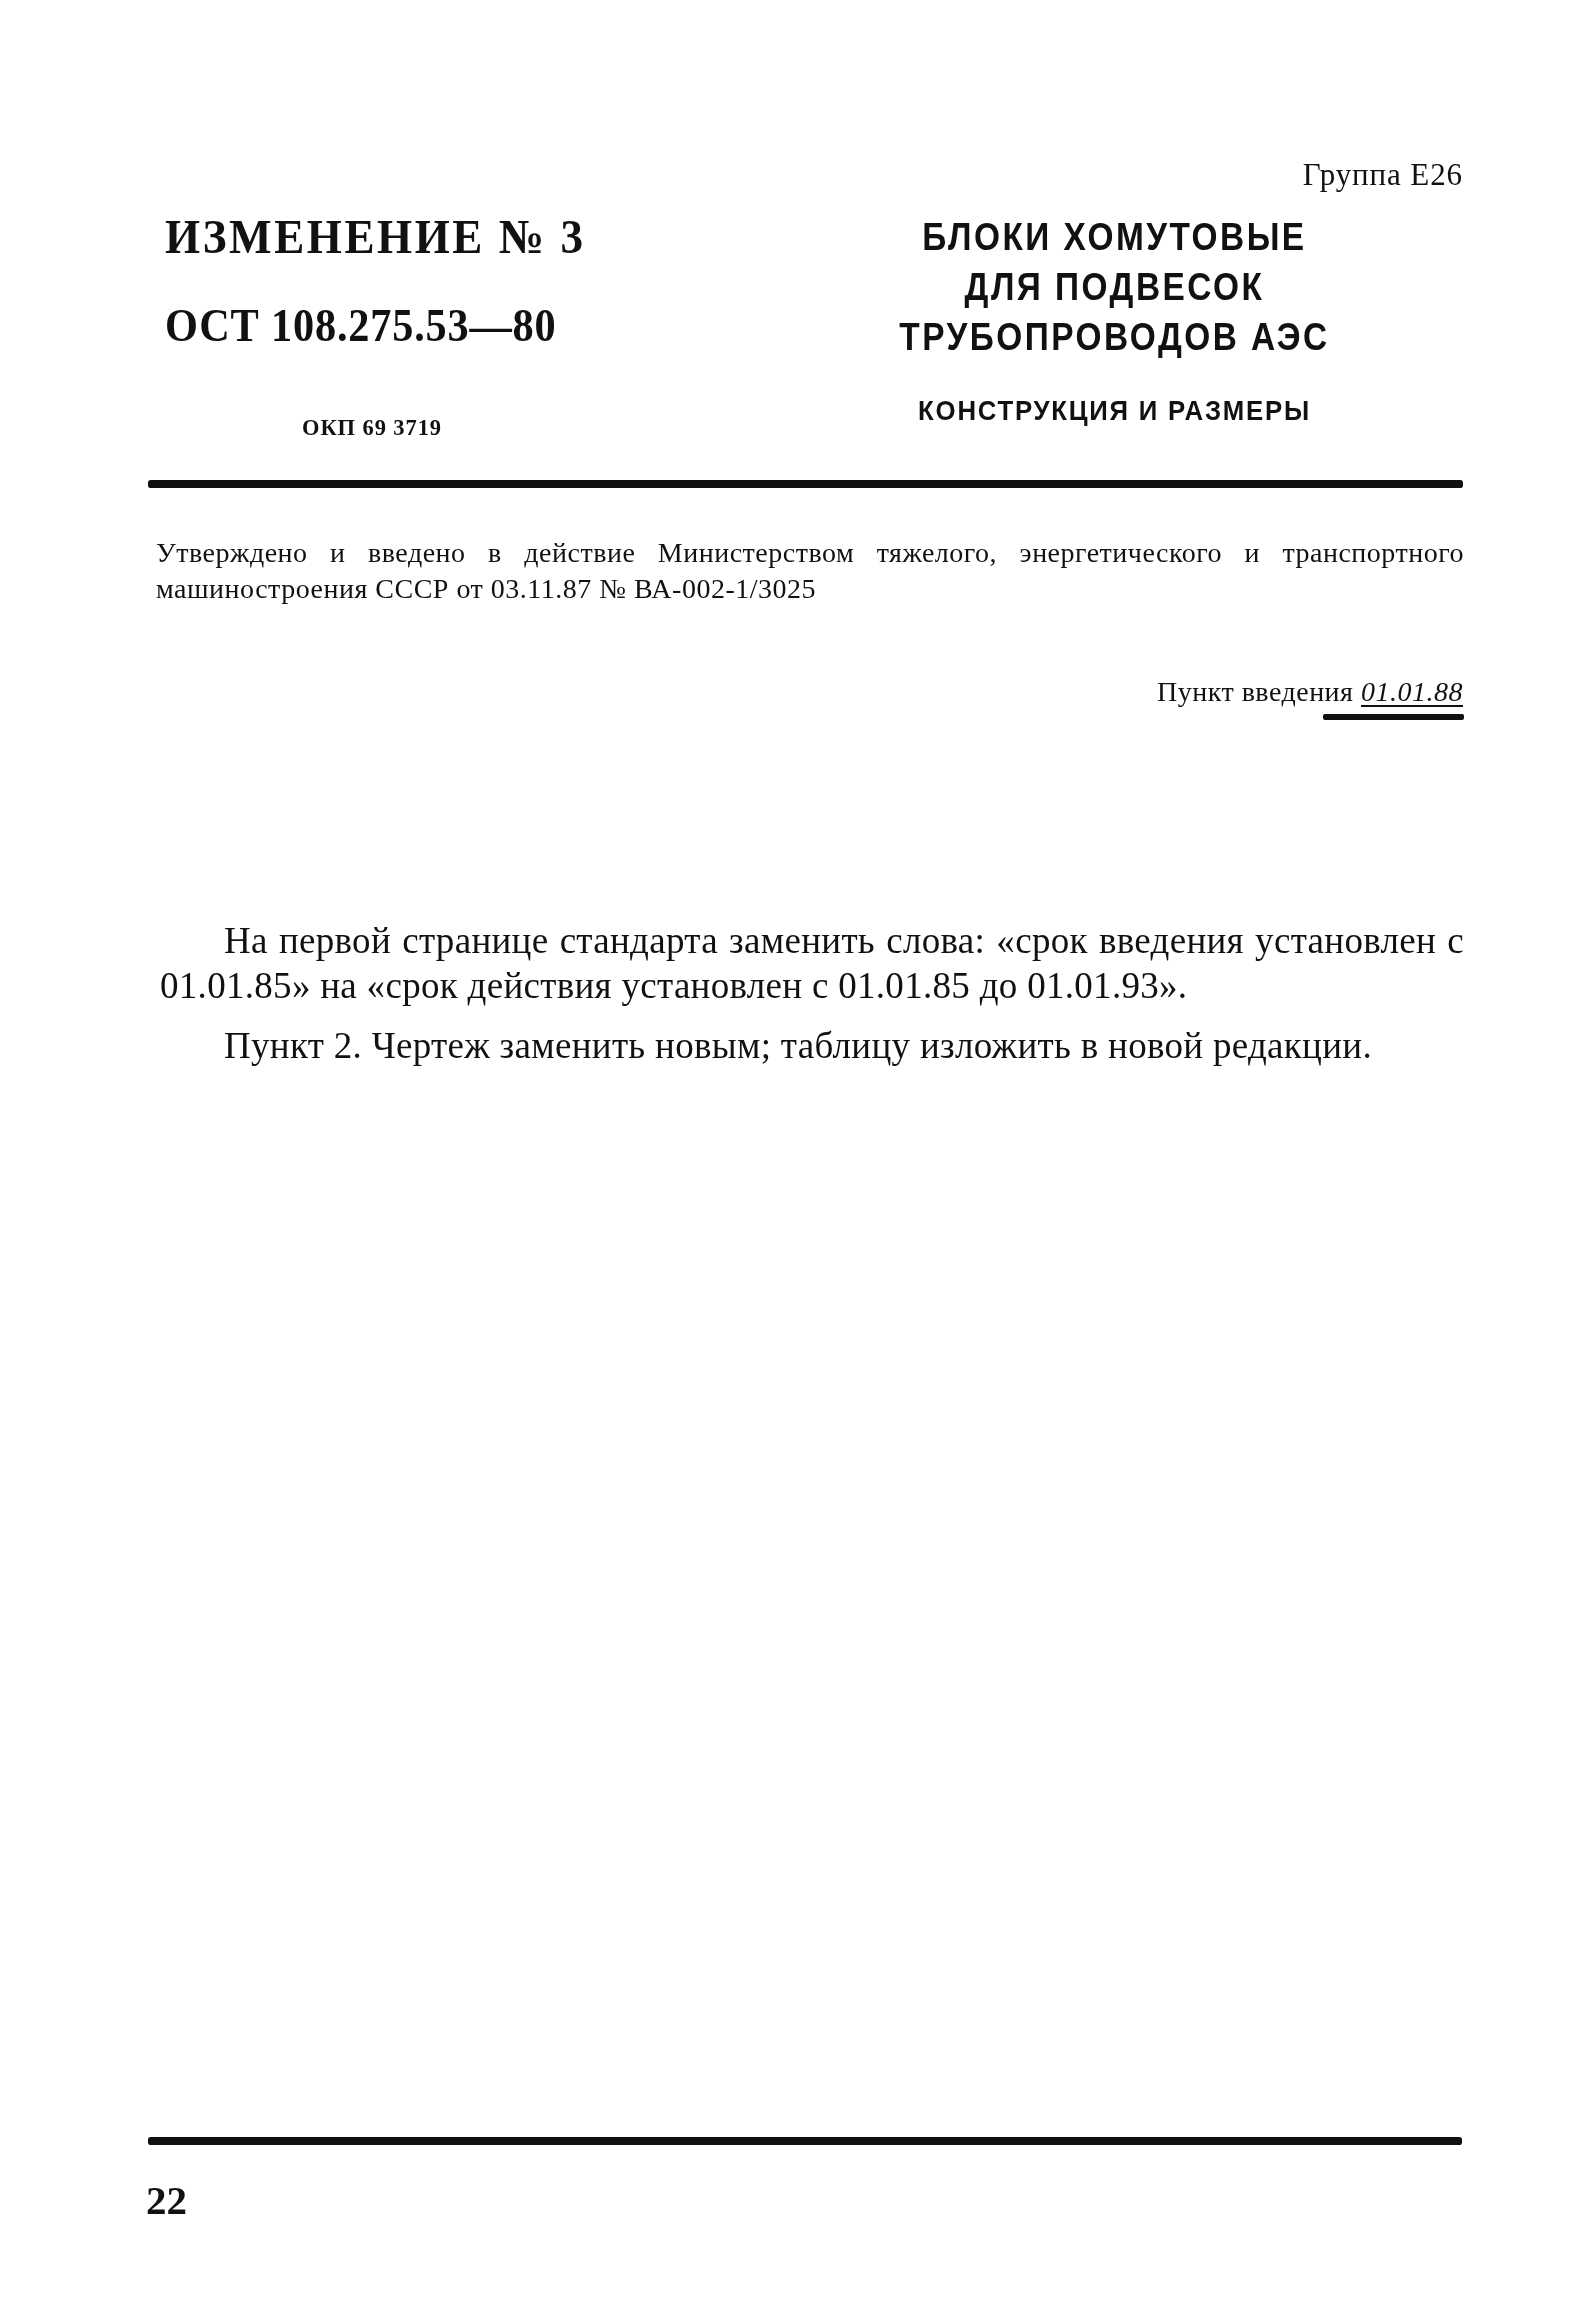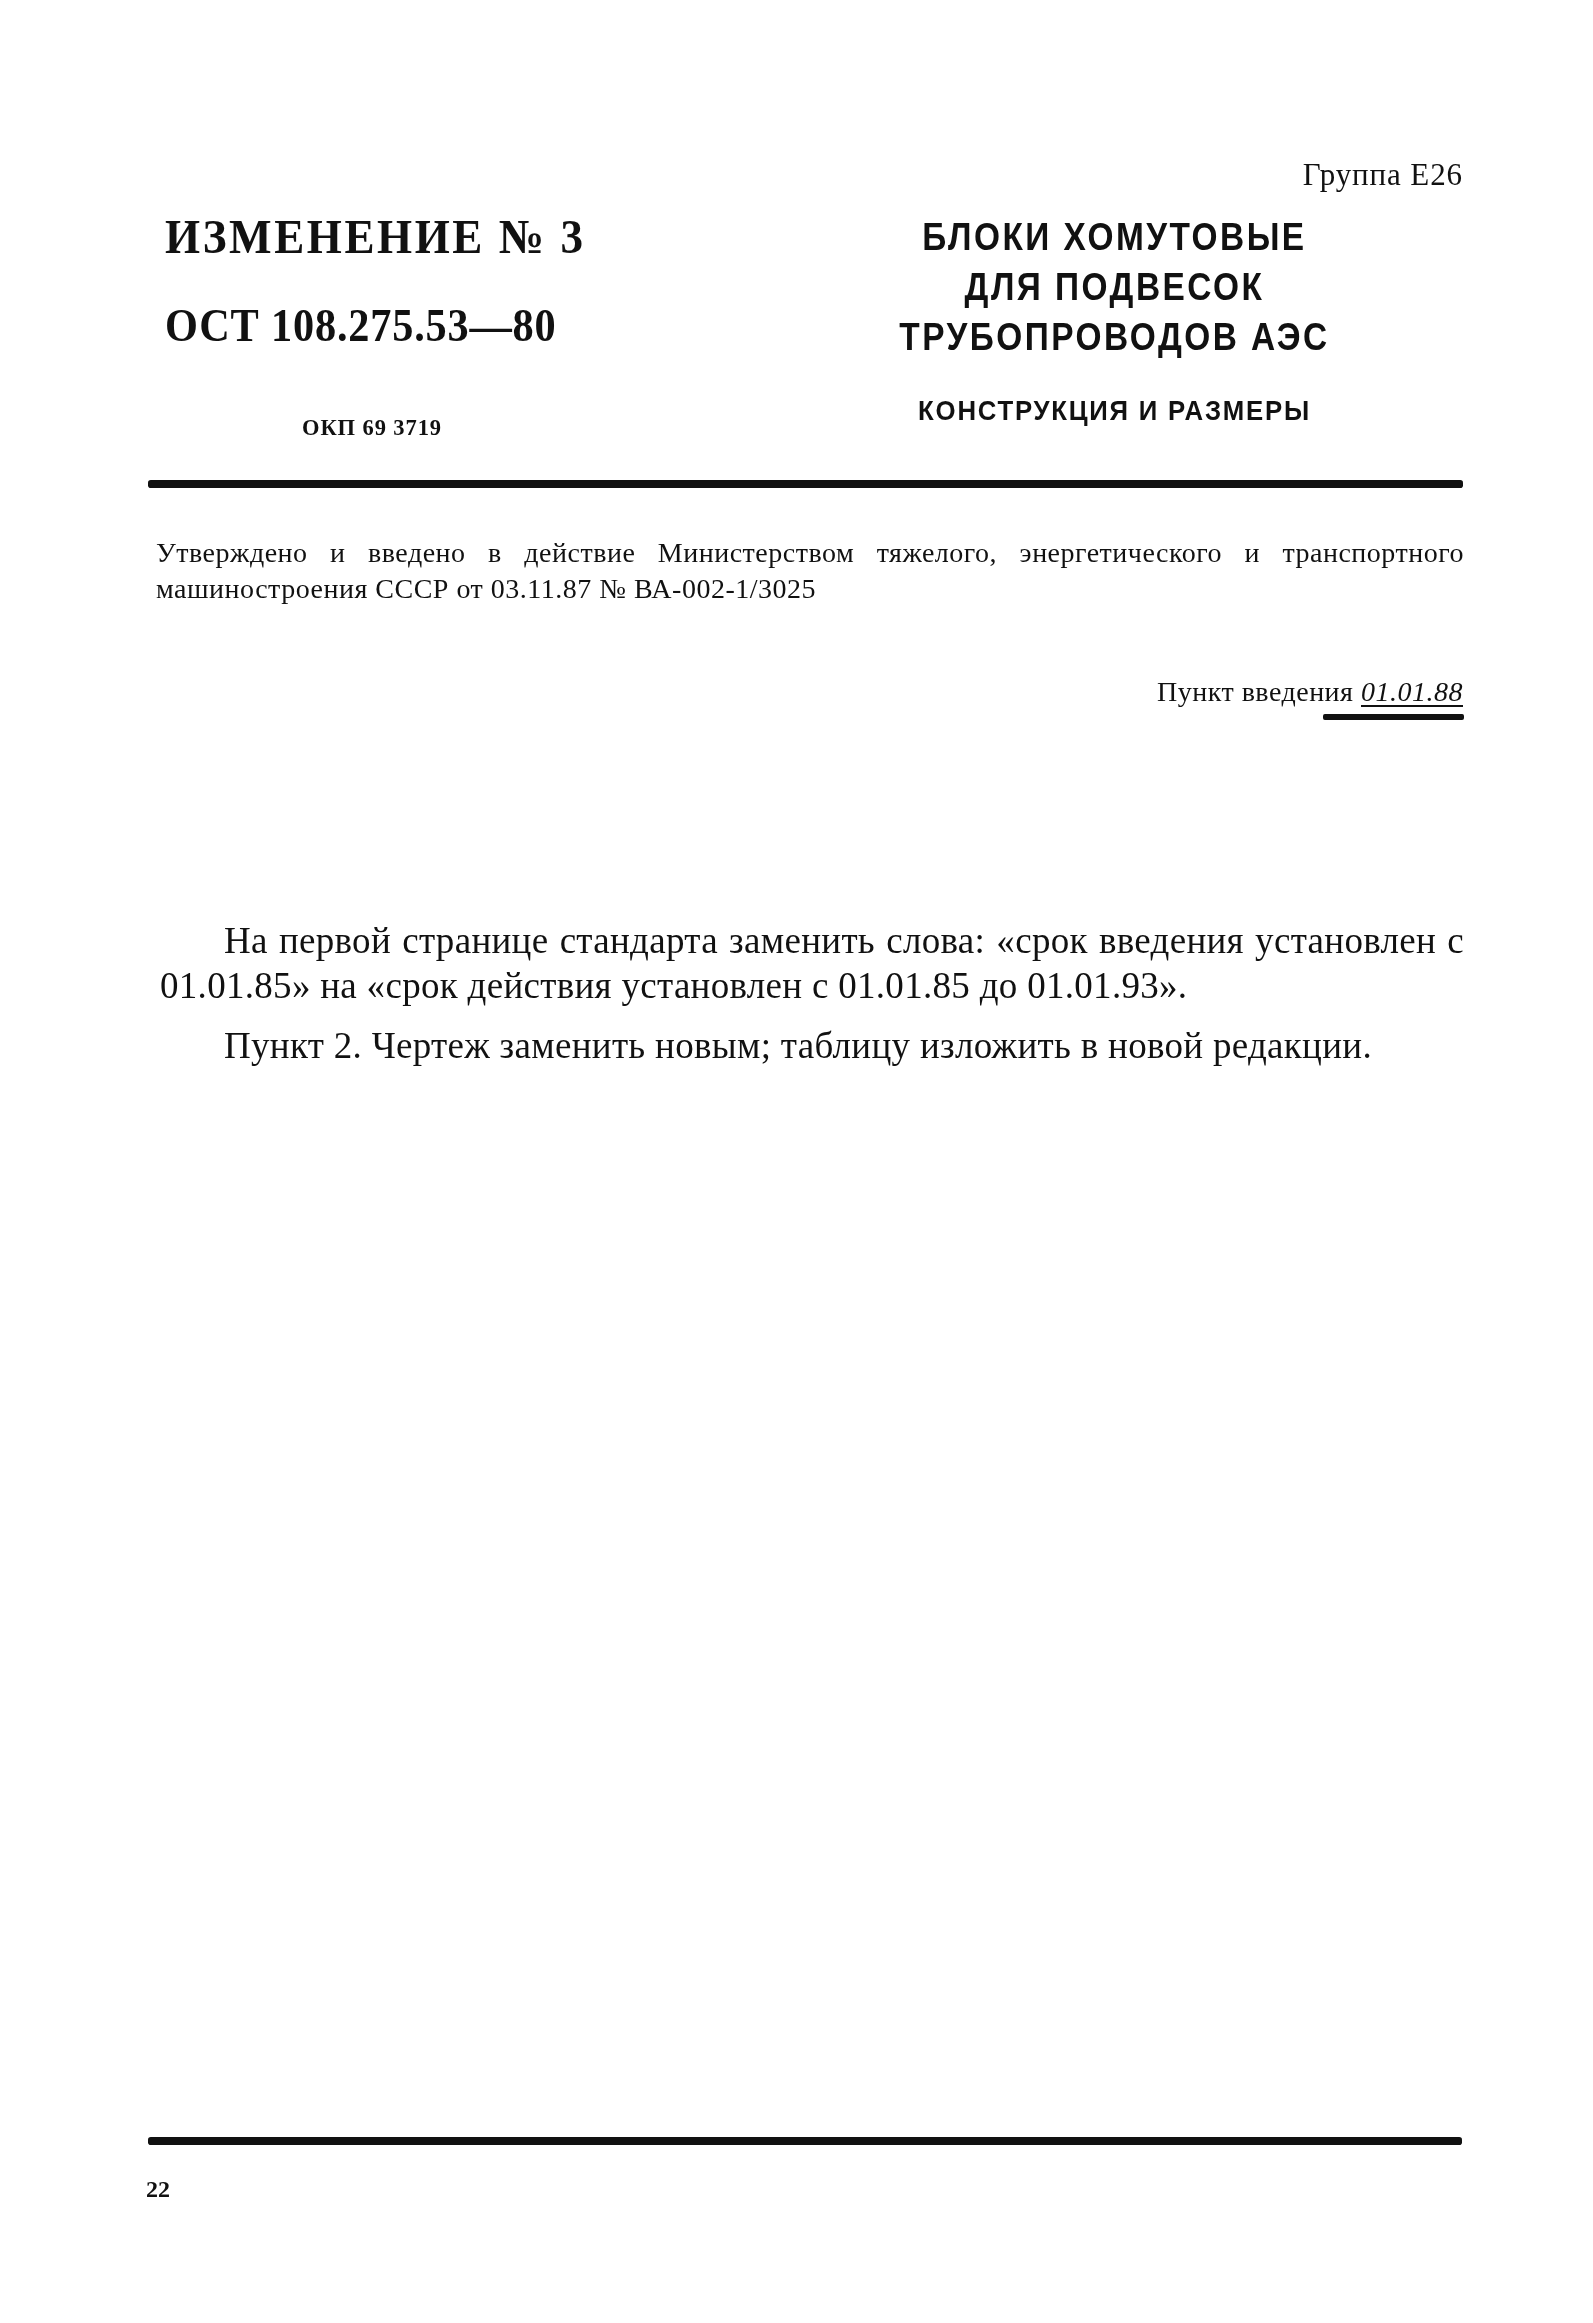--- a/index.html
+++ b/index.html
@@ -13,21 +13,21 @@
   .doc-subtitle { left: 843px; top: 395px; width: 543px; text-align: center; font-family: "Liberation Sans", "DejaVu Sans", sans-serif; font-weight: bold; font-size: 28px; letter-spacing: 1.9px; transform: scaleX(0.92); transform-origin: center top; white-space: nowrap; }
   .rule-thick { background: #111111; height: 8.4px; border-radius: 2.8px; }
   .rule-top { left: 148px; top: 480px; width: 1315px; }
   .rule-bottom { left: 148px; top: 2137px; width: 1314px; height: 7.5px; }
   .approval { left: 156px; top: 535px; width: 1308px; font-size: 28px; line-height: 36px; text-align: justify; text-align-last: left; letter-spacing: 0.5px; }
   .intro-date { right: 131px; top: 676px; font-size: 28px; white-space: nowrap; letter-spacing: 0.5px; }
   .intro-date .val { text-decoration: underline; text-decoration-thickness: 1.9px; text-underline-offset: 3.7px; font-style: italic; }
   .date-bar { left: 1323px; top: 714px; width: 141px; height: 5.6px; background: #111111; border-radius: 1.9px; }
   .body-text { left: 152px; top: 918px; width: 1312px; font-size: 37px; line-height: 45px; letter-spacing: 0.3px; }
   .body-text p { margin: 0 0 15px 8px; text-indent: 64px; text-align: justify; text-align-last: left; }
-  .page-number { left: 146px; top: 2176px; font-size: 24px; font-weight: bold; text-align: right; }
+  .page-number { left: 146px; top: 2176px; font-size: 41px; font-weight: bold; text-align: right; }
 </style>
 </head>
 <body>
 
 <div class="abs group-label">Группа Е26</div>
 
 <div class="abs change-title">ИЗМЕНЕНИЕ № 3</div>
 <div class="abs standard-number">ОСТ 108.275.53—80</div>
 <div class="abs okp">ОКП 69 3719</div>
 

